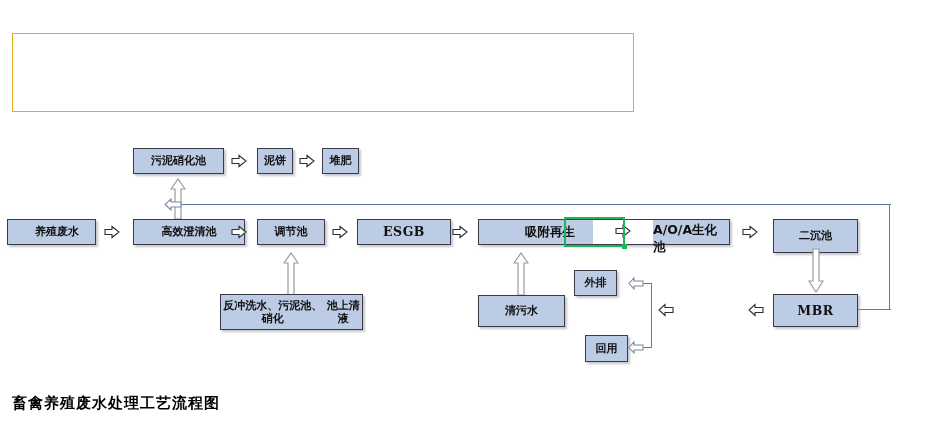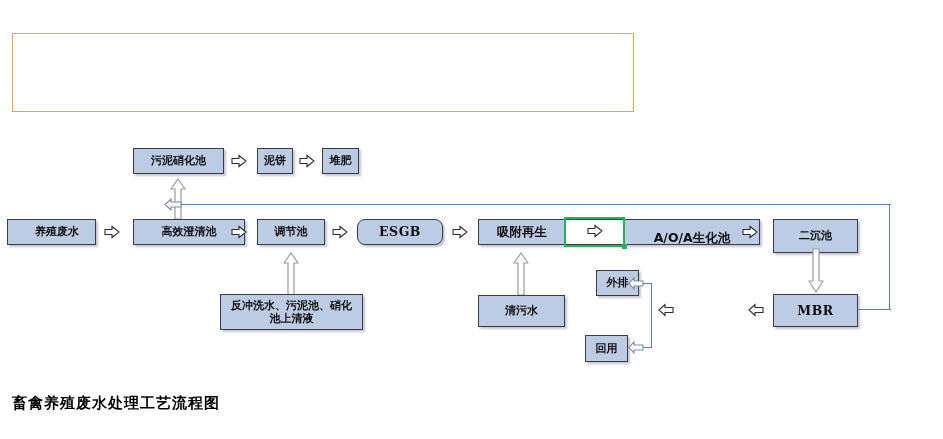--- a/index.html
+++ b/index.html
@@ -154,31 +154,31 @@
   <div class="node" style="left:257px;top:219px;width:68px;height:26px;">
     <span>调节池</span>
   </div>
 
   <div class="chev" style="left:332px;top:225px;">
     <svg width="16" height="14" viewBox="0 0 16 14">
       <path d="M1 4.5 H8 V1.5 L15 7 L8 12.5 V9.5 H1 Z" fill="#ffffff" stroke="#2d2d38" stroke-width="1.1"></path>
     </svg>
   </div>
 
-  <div class="node latin" style="left:357px;top:219px;width:86px;height:26px;border-radius:8px;">
+  <div class="node latin" style="left:357px;top:219px;width:94px;height:26px;">
     <span>ESGB</span>
   </div>
 
   <div class="chev" style="left:452px;top:225px;">
     <svg width="16" height="14" viewBox="0 0 16 14">
       <path d="M1 4.5 H8 V1.5 L15 7 L8 12.5 V9.5 H1 Z" fill="#ffffff" stroke="#2d2d38" stroke-width="1.1"></path>
     </svg>
   </div>
 
-  <div class="split-node" style="left:478px;top:219px;width:282px;height:26px;">
+  <div class="split-node" style="left:478px;top:219px;width:252px;height:26px;padding-left:28px;">
     <div class="seg" style="width:86px;">
       <span>吸附再生</span>
     </div>
     <div class="gap" style="width:60px;">
       <span>
         <svg width="16" height="14" viewBox="0 0 16 14">
           <path d="M1 4.5 H8 V1.5 L15 7 L8 12.5 V9.5 H1 Z" fill="#ffffff" stroke="#2d2d38" stroke-width="1.1"></path>
         </svg>
       </span>
     </div>
@@ -198,35 +198,35 @@
 
   <div class="node" style="left:773px;top:219px;width:85px;height:34px;">
     <span>二沉池</span>
   </div>
 
   <div class="blockarrow" style="left:283px;top:252px;">
     <svg width="16" height="44" viewBox="0 0 16 44">
       <path d="M5 43 V11 H1 L8 1 L15 11 H11 V43 Z" fill="#ffffff" stroke="#9a9a9a" stroke-width="1.2"></path>
     </svg>
   </div>
-  <div class="node" style="left:220px;top:294px;width:143px;height:36px;flex-direction:column;">
+  <div class="node" style="left:220px;top:294px;width:143px;height:36px;flex-direction:row;">
     <span>反冲洗水、污泥池、硝化</span>
     <span>池上清液</span>
   </div>
 
   <div class="blockarrow" style="left:513px;top:252px;">
     <svg width="16" height="44" viewBox="0 0 16 44">
       <path d="M5 43 V11 H1 L8 1 L15 11 H11 V43 Z" fill="#ffffff" stroke="#9a9a9a" stroke-width="1.2"></path>
     </svg>
   </div>
   <div class="node" style="left:478px;top:295px;width:87px;height:32px;">
     <span>清污水</span>
   </div>
 
-  <div class="node" style="left:596px;top:270px;width:43px;height:26px;">
+  <div class="node" style="left:574px;top:270px;width:43px;height:26px;">
     <span>外排</span>
   </div>
   <div class="node" style="left:585px;top:335px;width:43px;height:27px;">
     <span>回用</span>
   </div>
 
   <div class="ln v" style="left:651px;top:283px;height:65px;"></div>
   <div class="ln h" style="left:641px;top:283px;width:11px;"></div>
   <div class="ln h" style="left:641px;top:347px;width:11px;"></div>
   <div class="blockarrow" style="left:628px;top:277px;">

